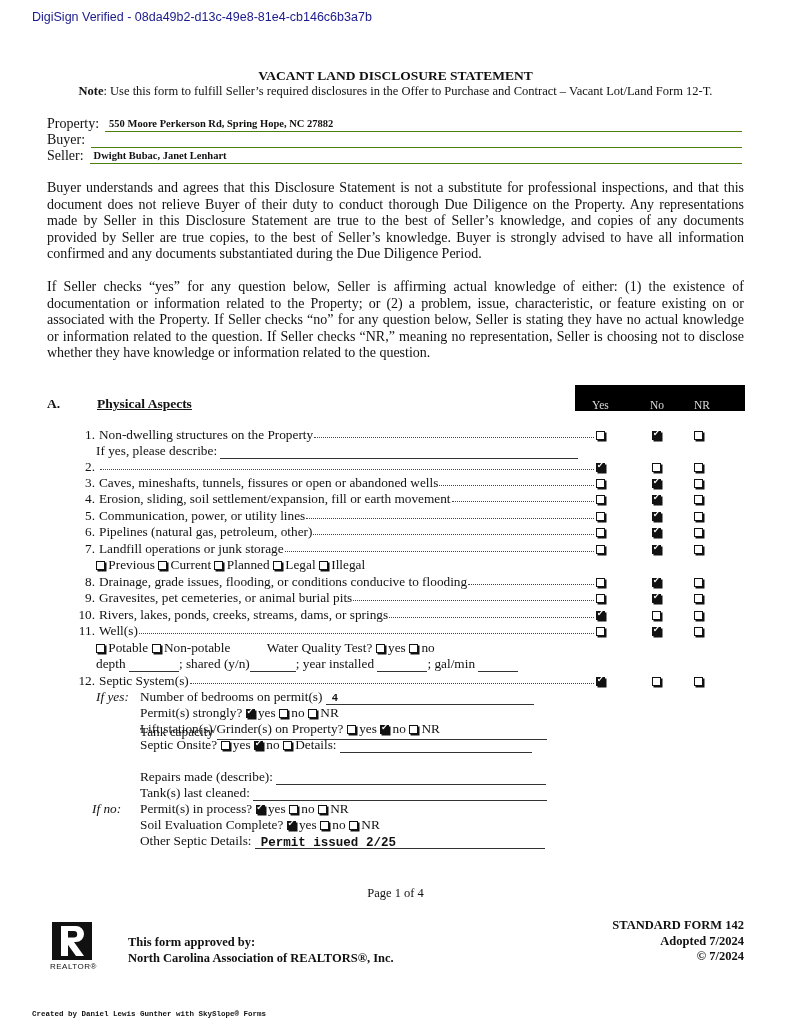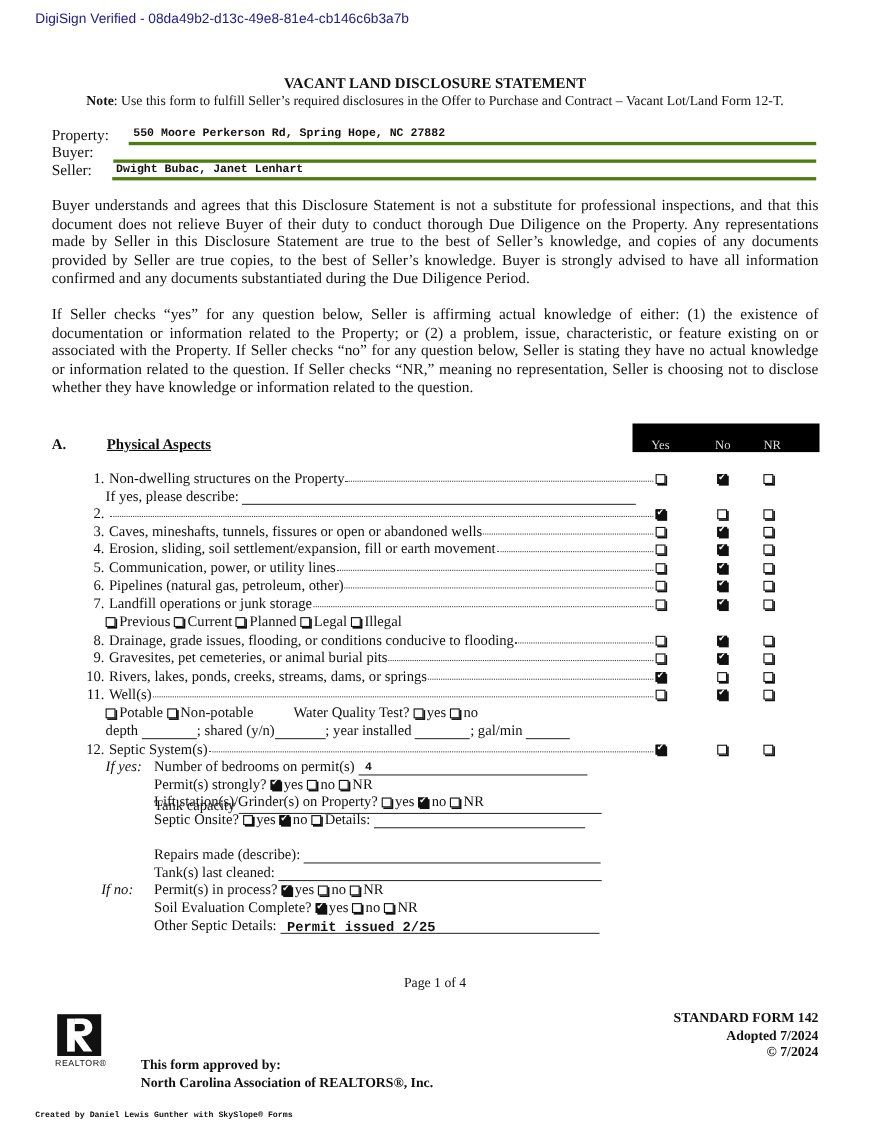--- a/index.html
+++ b/index.html
@@ -2,40 +2,40 @@
 <html><head>
 <meta charset="utf-8">
 <style>
   html,body{margin:0;padding:0;background:#fff;}
   body{width:791px;height:1024px;position:relative;overflow:hidden;font-family:"Liberation Serif","DejaVu Serif",serif;color:#111;}
   .abs{position:absolute;}
   .digisign{left:32px;top:10px;font-family:"Liberation Sans","DejaVu Sans",sans-serif;font-size:12.5px;color:#1a1a8c;}
   .title{left:0;width:791px;top:68px;text-align:center;font-weight:bold;font-size:13.5px;}
   .note{left:0;width:791px;top:84px;text-align:center;font-size:12.5px;}
   .field-row{left:47px;width:695px;font-size:14px;display:flex;align-items:flex-end;height:16px;}
-  .field-row .lbl{white-space:nowrap;margin-right:18px;}
-  .field-row .val{flex:1;border-bottom:3px solid #4d7c0f;font-family:Liberation Mono, monospace;font-weight:bold;font-size:10.5px;padding-left:4px;height:13px;line-height:12px;}
+  .field-row .lbl{white-space:nowrap;margin-right:6px;}
+  .field-row .val{flex:1;border-bottom:1px solid #4d7c0f;font-family:Liberation Serif, serif;font-weight:bold;font-size:10.5px;padding-left:4px;height:13px;line-height:12px;}
   .para{left:47px;width:697px;font-size:14px;line-height:16.6px;text-align:justify;}
   .secA{left:47px;top:396px;font-weight:bold;font-size:13.5px;}
   .secTitle{left:97px;top:396px;font-weight:bold;font-size:13.5px;text-decoration:underline;}
   .hdrbox{left:575px;top:385px;width:170px;height:26px;background:#000;}
   .hdr{top:399px;font-size:11.5px;color:#ddd;}
   .row{left:75px;width:520px;font-size:13.3px;height:16px;display:flex;white-space:nowrap;}
   .row .num{width:20px;text-align:right;margin-right:4px;}
   .row .txt{}
   .row .dots{flex:1;overflow:hidden;border-bottom:1.5px dotted #444;height:10px;margin:0 1px;}
   .cb{display:inline-block;width:9px;height:9px;border:1.3px solid #111;box-shadow:1.5px 1.5px 0 #111;background:#fff;position:relative;vertical-align:-1px;box-sizing:border-box;}
   .cb.checked{background:#111;}
   .cb.checked::after{content:"✔";position:absolute;left:0;top:-3px;color:#fff;font-size:8px;font-family:"DejaVu Sans",sans-serif;}
   .ccol{position:absolute;}
   .sub{left:96px;font-size:13.3px;white-space:nowrap;}
   .line{display:inline-block;border-bottom:1px solid #333;height:12px;vertical-align:bottom;}
   .hand{font-family:"Liberation Mono","DejaVu Sans Mono",monospace;font-weight:bold;font-size:12.5px;padding-left:6px;}
   .pageno{left:0;width:791px;top:886px;text-align:center;font-size:12.5px;}
-  .approved{left:128px;top:934px;font-weight:bold;font-size:12.5px;line-height:16px;margin-top:26px;}
+  .approved{left:128px;top:934px;font-weight:bold;font-size:12.5px;line-height:16px;}
   .stdform{right:47px;top:918px;text-align:right;font-weight:bold;font-size:12.5px;line-height:15.5px;}
   .logo{left:52px;top:922px;width:40px;height:38px;background:#111;}
   .logo-text{left:50px;top:962px;font-family:"Liberation Sans",sans-serif;font-size:8px;letter-spacing:0.5px;}
   .created{left:32px;top:1010px;font-family:"Liberation Mono","DejaVu Sans Mono",monospace;font-size:7.5px;font-weight:bold;}
 </style>
 </head>
 <body>
 
 <div class="abs digisign">DigiSign Verified - 08da49b2-d13c-49e8-81e4-cb146c6b3a7b</div>
 <div class="abs title">VACANT LAND DISCLOSURE STATEMENT</div>

